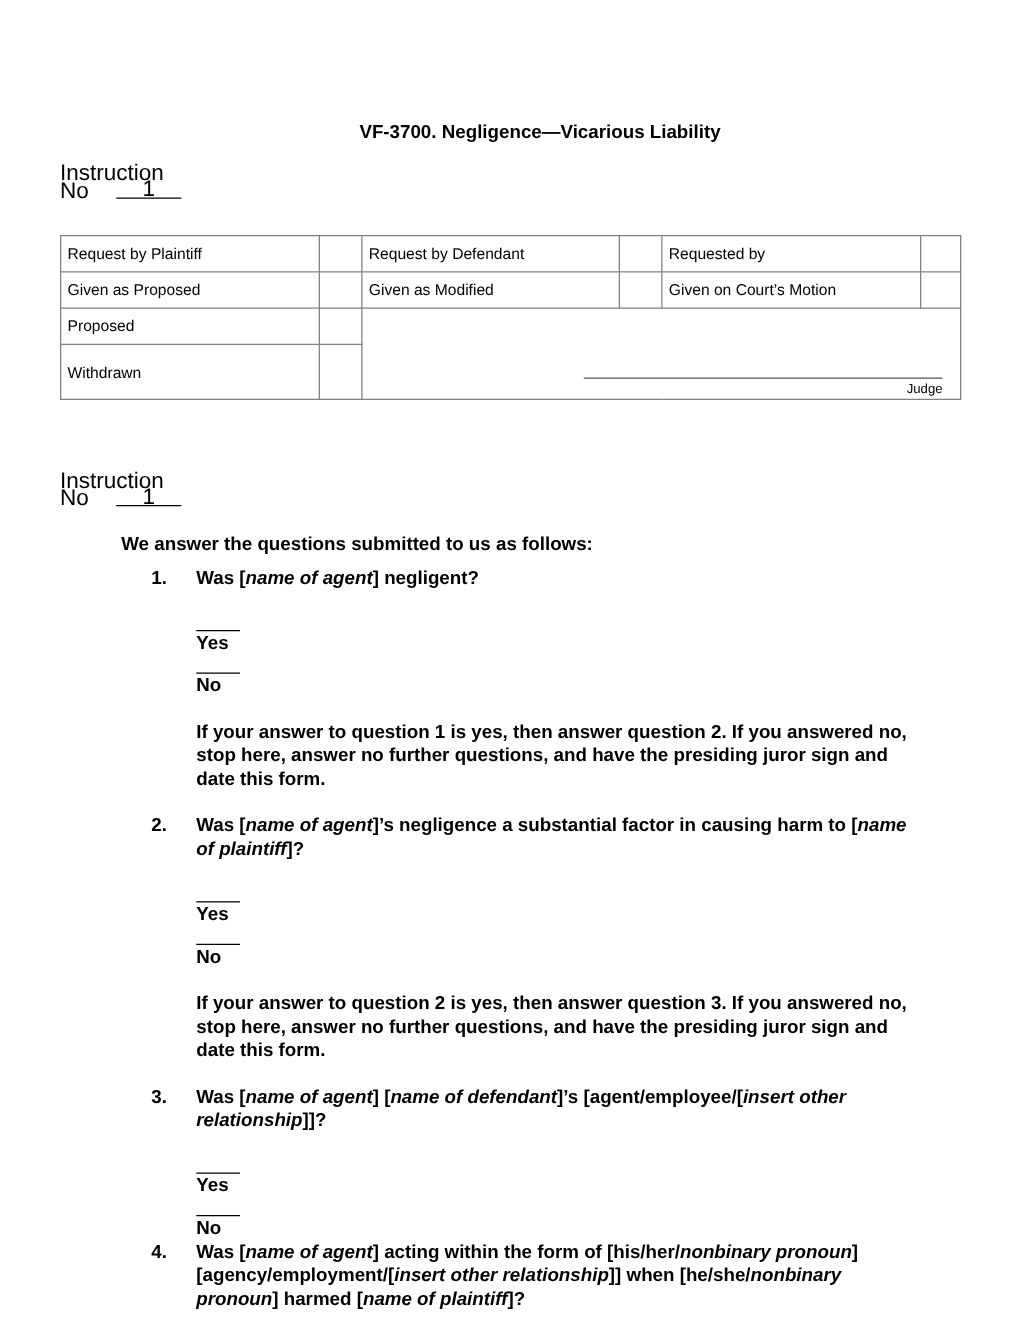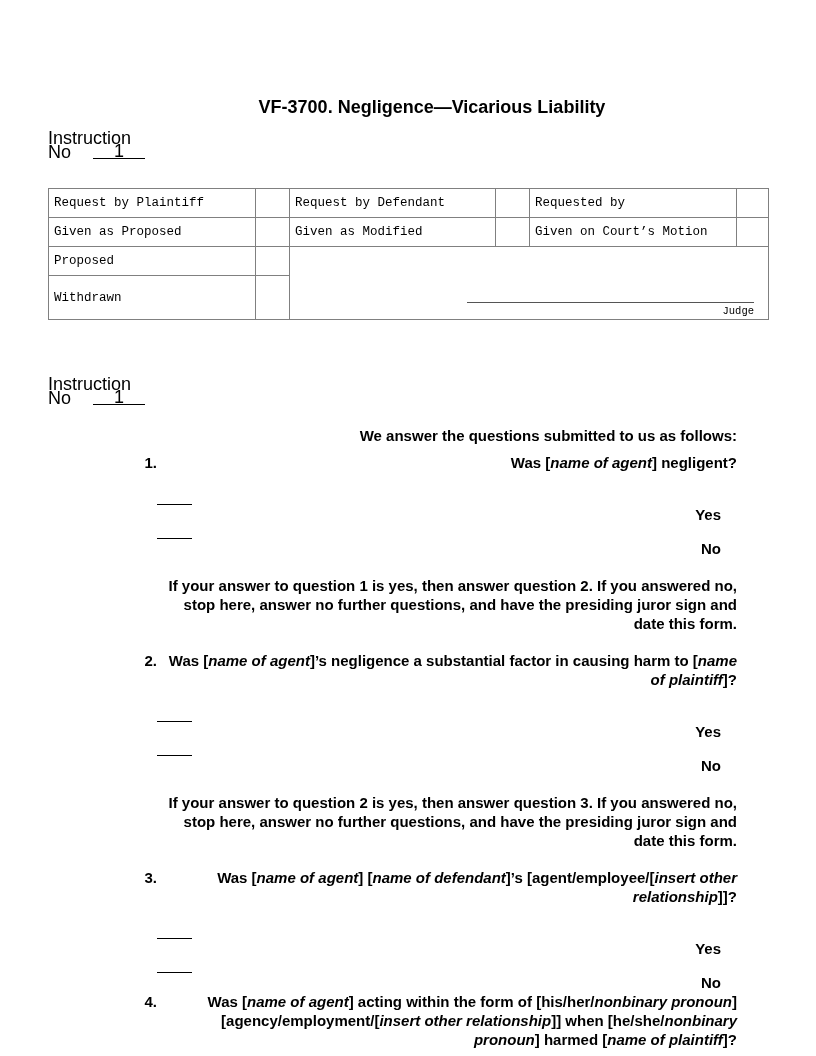--- a/index.html
+++ b/index.html
@@ -2,34 +2,34 @@
 <html><head>
   <meta charset="utf-8">
   <style>
     html, body { margin: 0; padding: 0; background: #ffffff; }
     body {
       width: 816px; height: 1056px; position: relative; overflow: hidden;
       font-family: "Liberation Sans", sans-serif; color: #000;
     }
     .title {
       position: absolute; left: 0; width: 816px; top: 97px;
-      text-align: center; font-weight: bold; font-size: 18px;
+      text-align: center; font-weight: bold; font-size: 15px;
       padding-left: 48px; box-sizing: border-box;
     }
     .instr {
       position: absolute; left: 48px; font-size: 18px; line-height: 14px;
     }
     .instr .no-row { display: flex; align-items: flex-end; }
     .instr .no-val {
       display: inline-block; width: 52px; margin-left: 22px;
       border-bottom: 1px solid #000; text-align: center; line-height: 13px;
     }
     table.req {
       position: absolute; left: 48px; top: 188px; width: 721px;
-      border-collapse: collapse; font-size: 12.5px; font-family: Liberation Mono, monospace;
+      border-collapse: collapse; font-size: 12.5px;
     }
     table.req td {
       border: 1px solid #808080; padding: 0 5px; height: 28px; vertical-align: middle;
     }
     table.req td.lbl1 { width: 196px; }
     table.req td.chk { width: 23px; }
     table.req td.lbl2 { width: 195px; }
     table.req td.lbl3 { width: 196px; }
     table.req td.chk3 { width: 21px; }
     table.req tr.withdrawn td { height: 43px; }
@@ -37,21 +37,21 @@
     .judge-cell { position: relative; }
     .sig-line {
       position: absolute; left: 177px; right: 14px; bottom: 16px;
       border-top: 1px solid #555;
     }
     .judge-label {
       position: absolute; right: 14px; bottom: 2px; font-size: 10.5px;
     }
     .form {
       position: absolute; left: 97px; top: 426px; width: 640px;
-      font-weight: bold; font-size: 15px; line-height: 19px; text-align: right;
+      font-weight: bold; font-size: 15px; line-height: 19px;
     }
     .form .intro { margin: 0 0 8px 0; }
     .q { display: flex; margin-bottom: 0; }
     .q .num { width: 60px; padding-left: 24px; box-sizing: border-box; flex: none; }
     .q .body { flex: 1; }
     .yn { display: flex; margin-top: 18px; margin-left: 60px; flex-direction: column; }
     .yn .blank { display: inline-block; width: 35px; border-bottom: 1.5px solid #000; height: 14px; margin-right: 5px; }
     .yn .opt { margin-right: 16px; }
     .follow { margin: 18px 0 18px 60px; }
     i { font-style: italic; }

